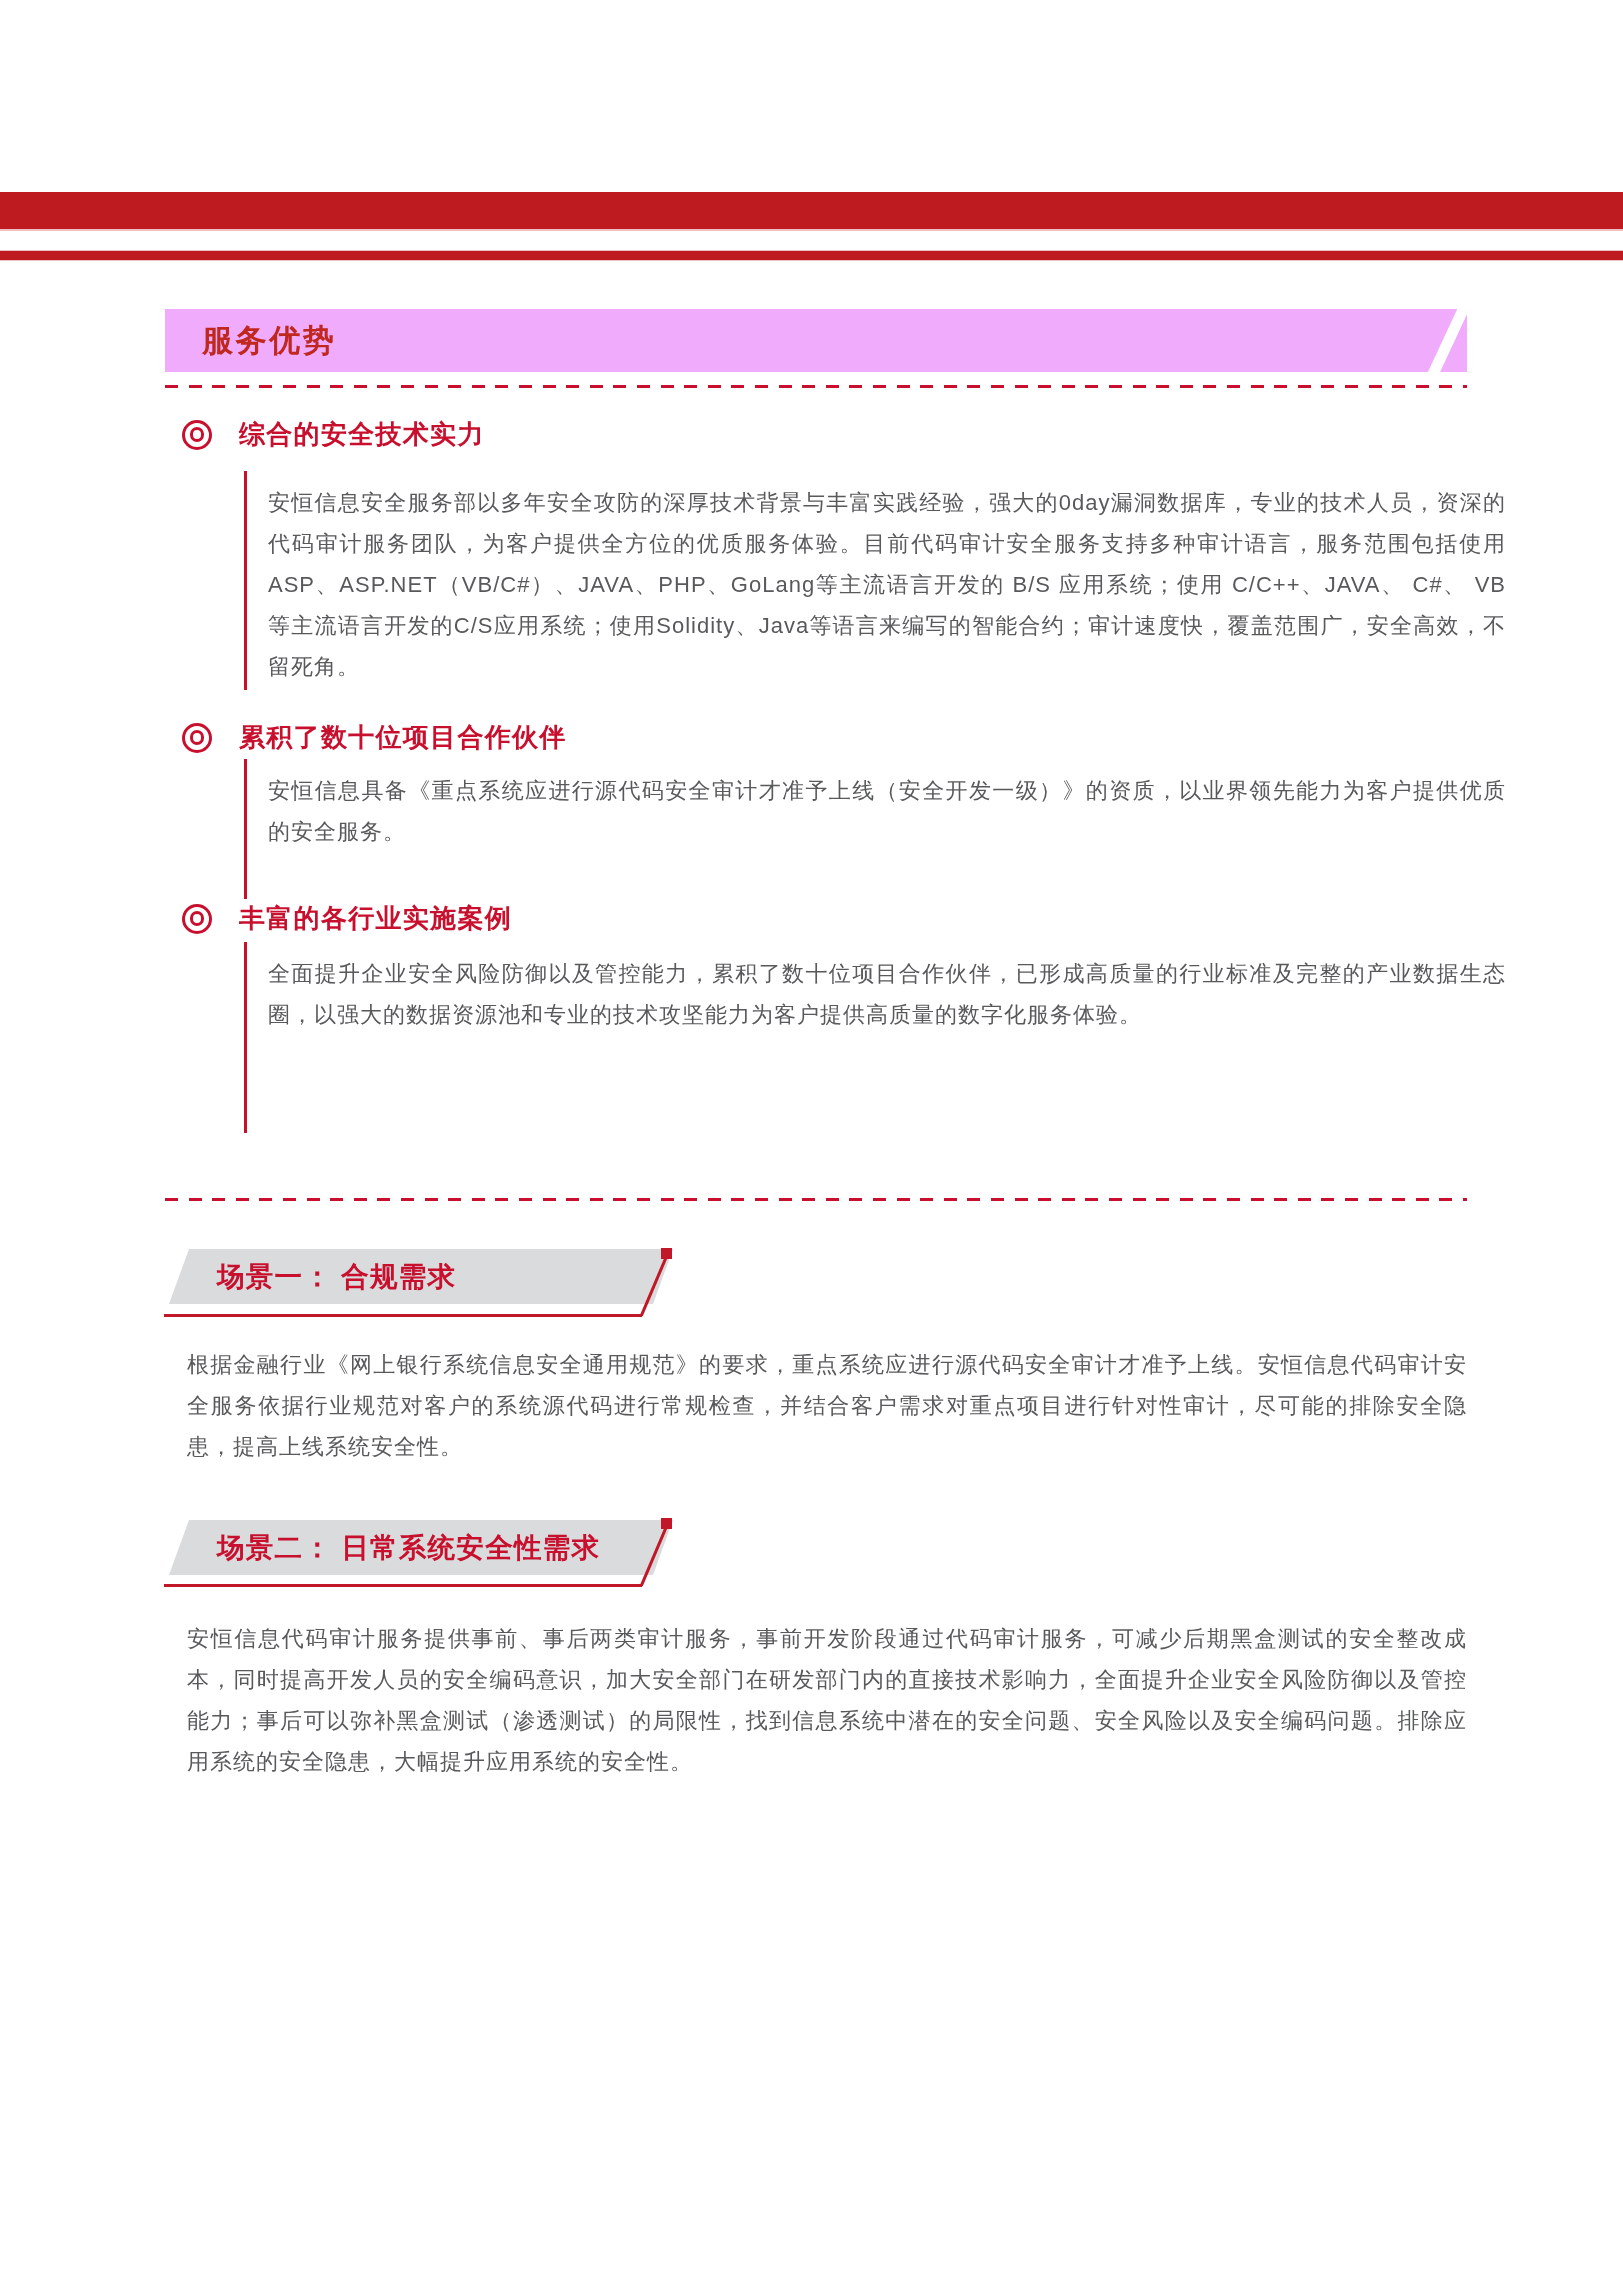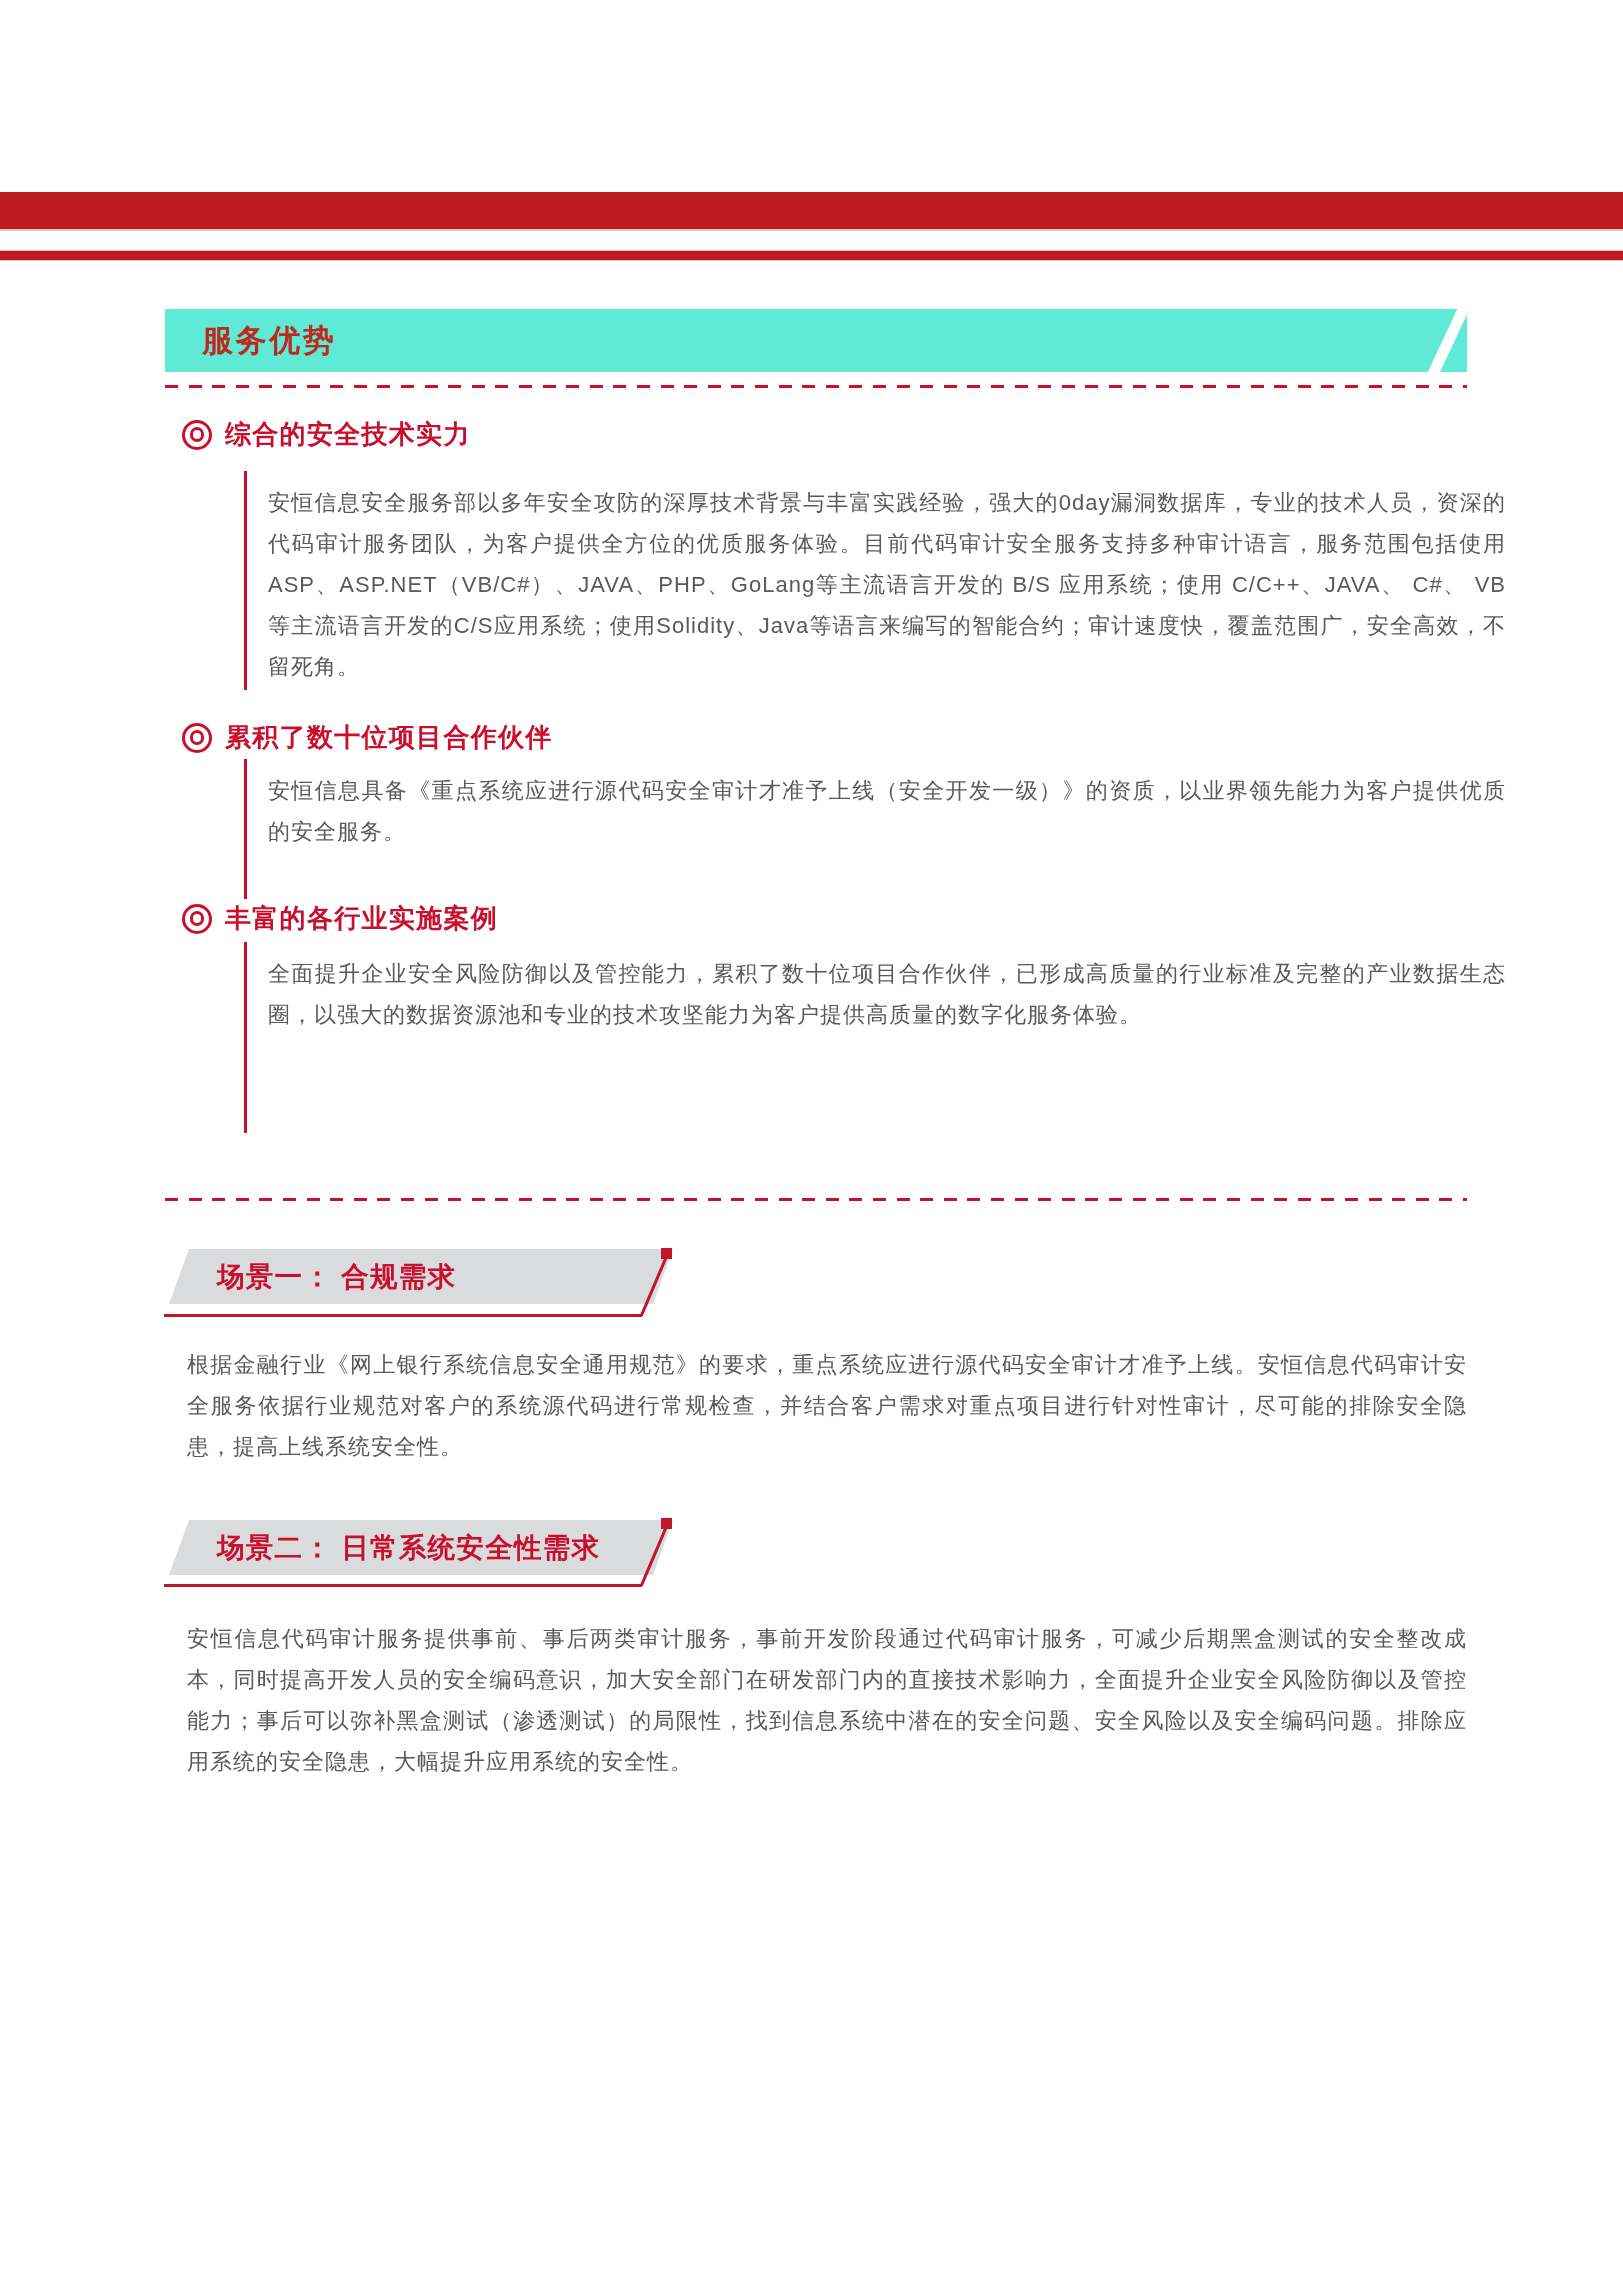--- a/index.html
+++ b/index.html
@@ -18,21 +18,21 @@
     background: #be1b21; border-bottom: 2px solid #eec0c2;
   }
   .bar-thin {
     position: absolute; left: 0; top: 250px; width: 100%; height: 8.5px;
     background: #be1b21; border-top: 1.3px solid #eec0c2; border-bottom: 1.3px solid #eec0c2;
   }
 
   
   .section-banner {
     position: absolute; left: 165px; width: 1302px; height: 63px;
-    background: #5eead4; overflow: hidden;
+    background: #f0abfc; overflow: hidden;
   }
   .section-banner .banner-title {
     position: absolute; left: 37px; top: 50%; transform: translateY(-50%);
     font-size: 31px; font-weight: bold; color: #c0271f; letter-spacing: 2.6px;
   }
   .section-banner .banner-slash {
     position: absolute; right: 14.4px; top: -11.8px; width: 11px; height: 92px;
     background: #ffffff; transform: rotate(25deg);
   }
   #banner-advantages { top: 309px; }
@@ -41,21 +41,21 @@
   .dashline {
     position: absolute; left: 165px; width: 1302px; height: 3.3px;
     background: repeating-linear-gradient(to right, #c8102e 0 13px, transparent 13px 23.6px);
   }
   #dash-advantages { top: 385px; }
   #dash-scenarios  { top: 1198px; }
 
   
   .adv-heading {
     position: absolute; left: 182px;
-    display: flex; align-items: center; gap: 13px;
+    display: flex; align-items: center; gap: 27px;
   }
   .target-icon {
     width: 30px; height: 30px; box-sizing: border-box;
     border: 3.3px solid #c8102e; border-radius: 50%;
     display: flex; align-items: center; justify-content: center;
     flex: 0 0 auto;
   }
   .target-core {
     width: 14.4px; height: 14.4px; box-sizing: border-box;
     border: 3.9px solid #c8102e; border-radius: 50%; background: #ffffff;

